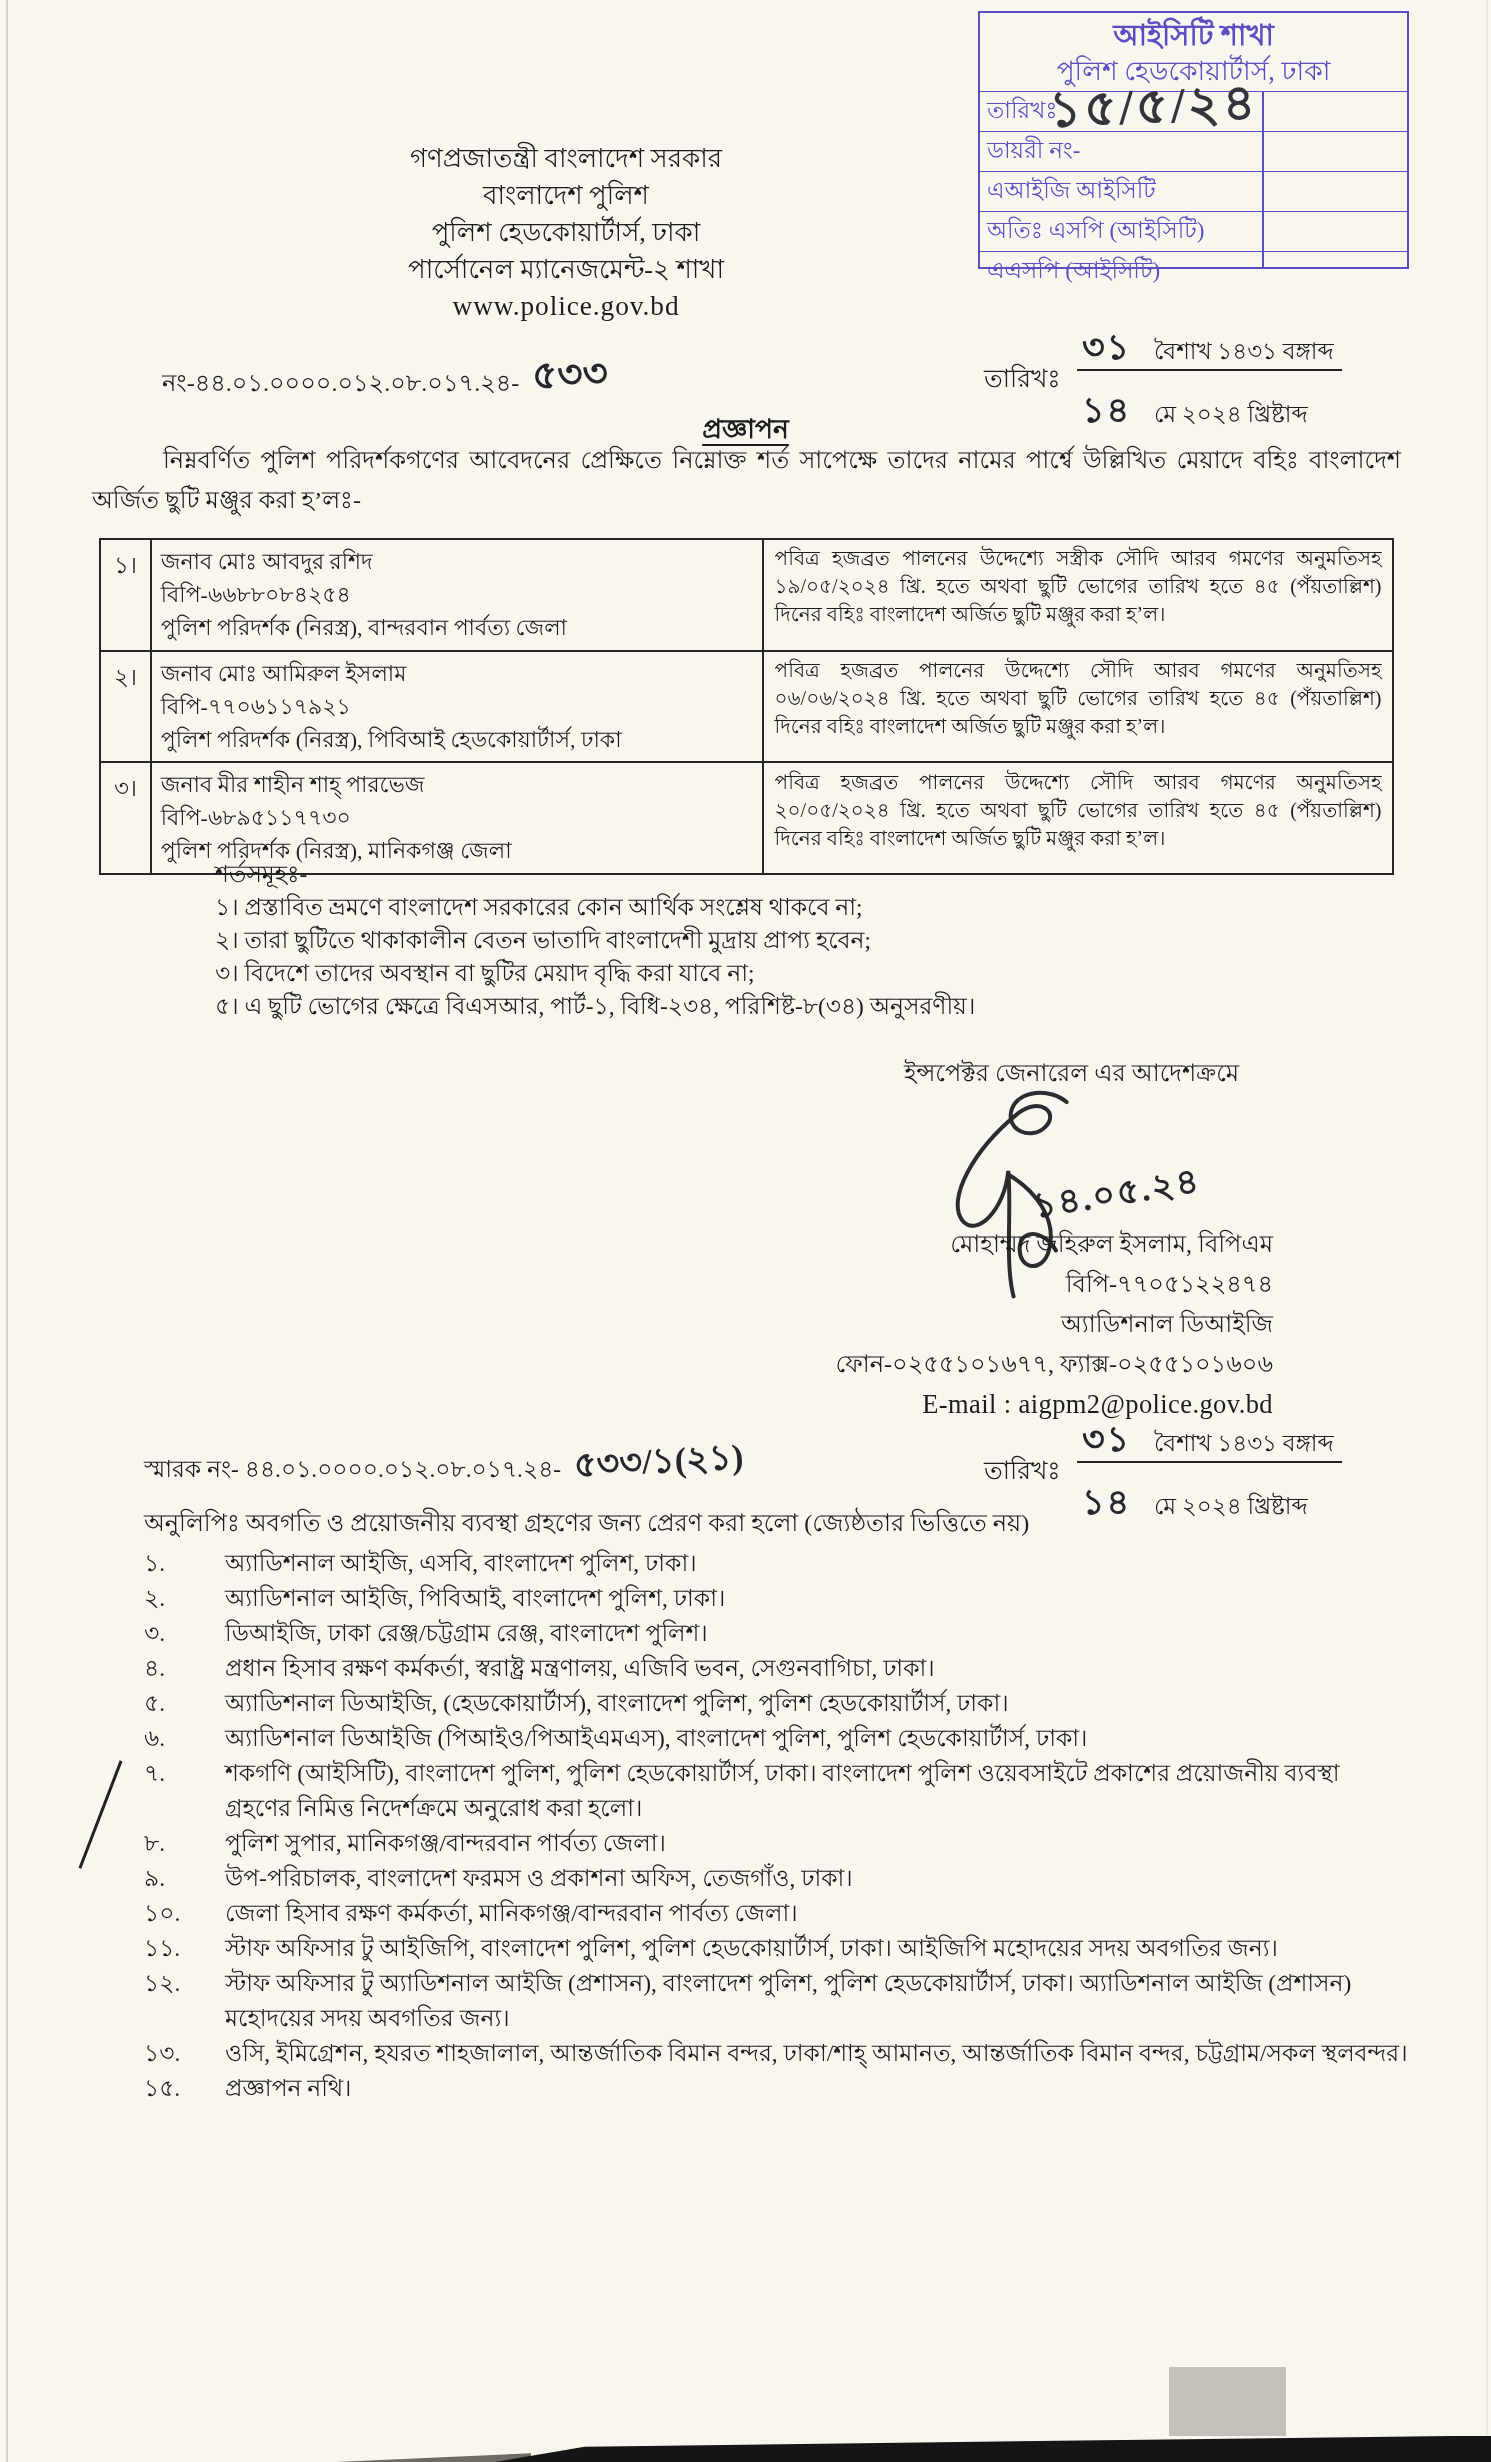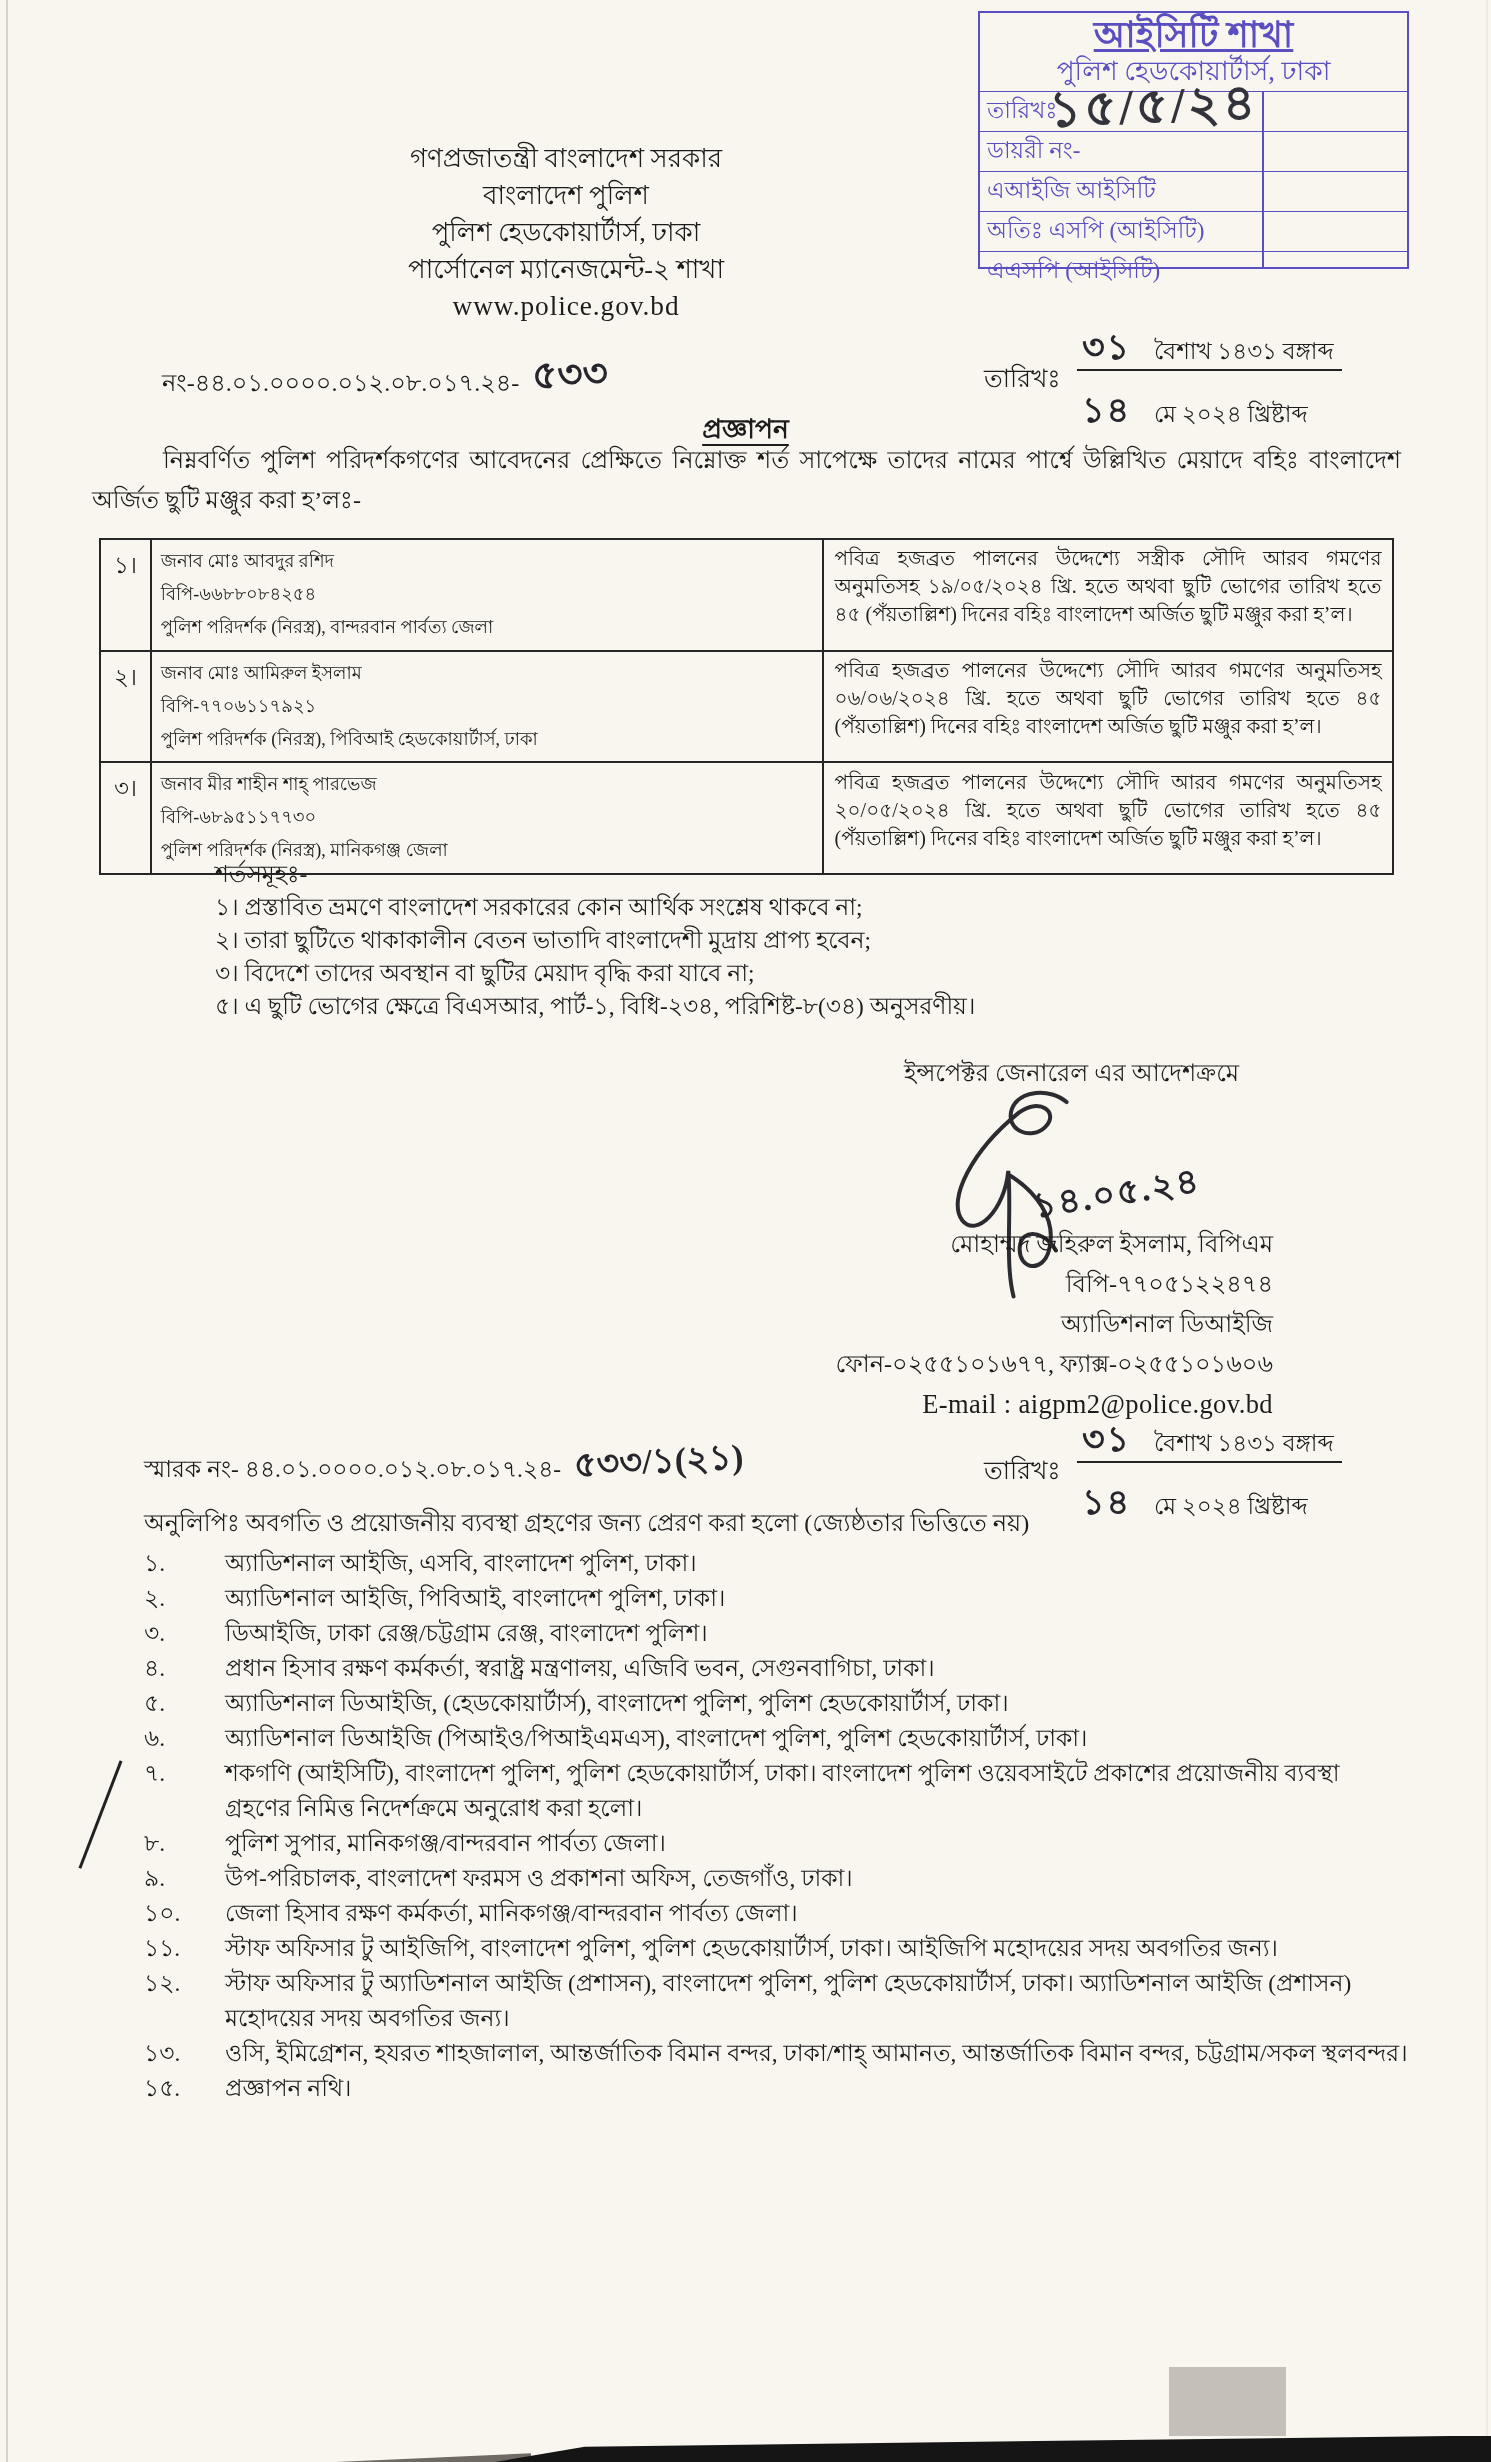--- a/index.html
+++ b/index.html
@@ -7,21 +7,21 @@
     position:relative;width:1491px;height:2462px;margin:0 auto;
     background:#f8f6ef;color:#1c1c1c;
     font-family:"Liberation Serif", serif;overflow:hidden;
   }
   .edge-left{position:absolute;left:6.2px;top:0;bottom:0;width:1.8px;background:#d6d2c9;}
   .edge-right{position:absolute;right:2.7px;top:0;bottom:0;width:2.7px;background:#eceae3;}
 
   
   .stamp{position:absolute;left:978px;top:10.6px;width:431px;height:258px;
          border:2.7px solid #5b4ec1;color:#5b4ec1;box-sizing:border-box;}
-  .stamp-title{font-size:36px;font-weight:bold;text-align:center;margin-top:3.5px;line-height:39px;text-decoration:underline;}
+  .stamp-title{font-size:29px;font-weight:bold;text-align:center;margin-top:3.5px;line-height:39px;}
   .stamp-sub{font-size:26.5px;text-align:center;line-height:32px;}
   .stamp-rows{position:absolute;left:0;right:0;top:78px;bottom:0;display:flex;flex-direction:column;}
   .stamp-row{flex:1;border-top:1.8px solid #5b4ec1;font-size:23px;display:flex;align-items:center;
              padding-left:7px;box-sizing:border-box;}
   .stamp-vdiv{position:absolute;left:282px;top:78px;bottom:0;width:1.8px;background:#5b4ec1;}
   .stamp-hand{position:absolute;left:69px;top:55px;font-size:50px;font-weight:700;color:#33333c;
               transform:rotate(-2deg);letter-spacing:2.7px;z-index:2;}
 
   
   .gov-header{position:absolute;top:140px;left:292px;width:548px;text-align:center;
@@ -45,21 +45,21 @@
   
   .notice-title{position:absolute;top:409px;left:0;right:0;text-align:center;font-size:26.5px;
                 font-weight:bold;text-decoration:underline;text-underline-offset:6.2px;}
   .intro{position:absolute;top:440px;left:92px;width:1309px;font-size:24px;line-height:40px;
          text-align:justify;text-indent:71px;}
 
   
   .leave-table{position:absolute;top:538px;left:99px;border-collapse:collapse;width:1295px;}
   .leave-table td{border:2.7px solid #262626;vertical-align:top;box-sizing:border-box;}
   .td-serial{width:51px;text-align:center;font-size:23px;padding-top:7px;}
-  .td-name{width:672px;font-size:18px;line-height:33px;padding:5.3px 8.8px;white-space:pre-line;}
+  .td-name{width:612px;font-size:22px;line-height:33px;padding:5.3px 8.8px;white-space:pre-line;}
   .td-desc{font-size:20px;line-height:28px;padding:4.4px 10.6px;text-align:justify;}
   .row-1{height:101px;} .row-2{height:104px;} .row-3{height:96px;}
 
   
   .conditions{position:absolute;top:858px;left:215px;width:1026px;font-size:23.4px;line-height:33px;}
 
   
   .order-by{position:absolute;top:1054px;left:904px;font-size:24px;}
   .sig-svg{position:absolute;left:927px;top:1086px;}
   .sig-date{position:absolute;left:1033px;top:1166px;font-size:35px;transform:rotate(-9deg);letter-spacing:1.8px;}

